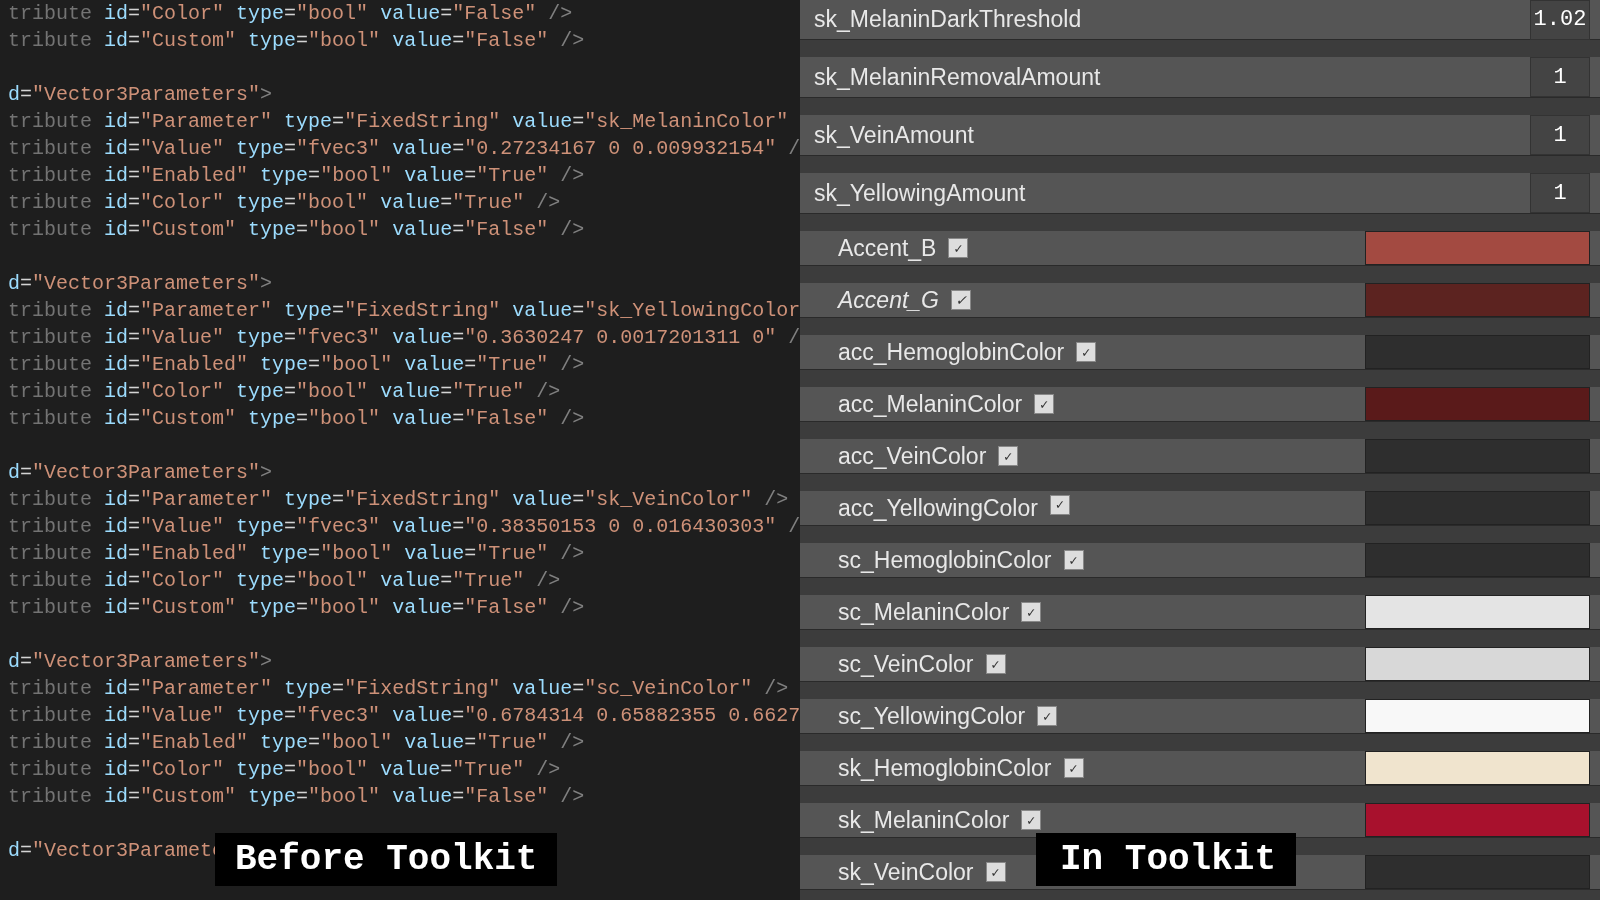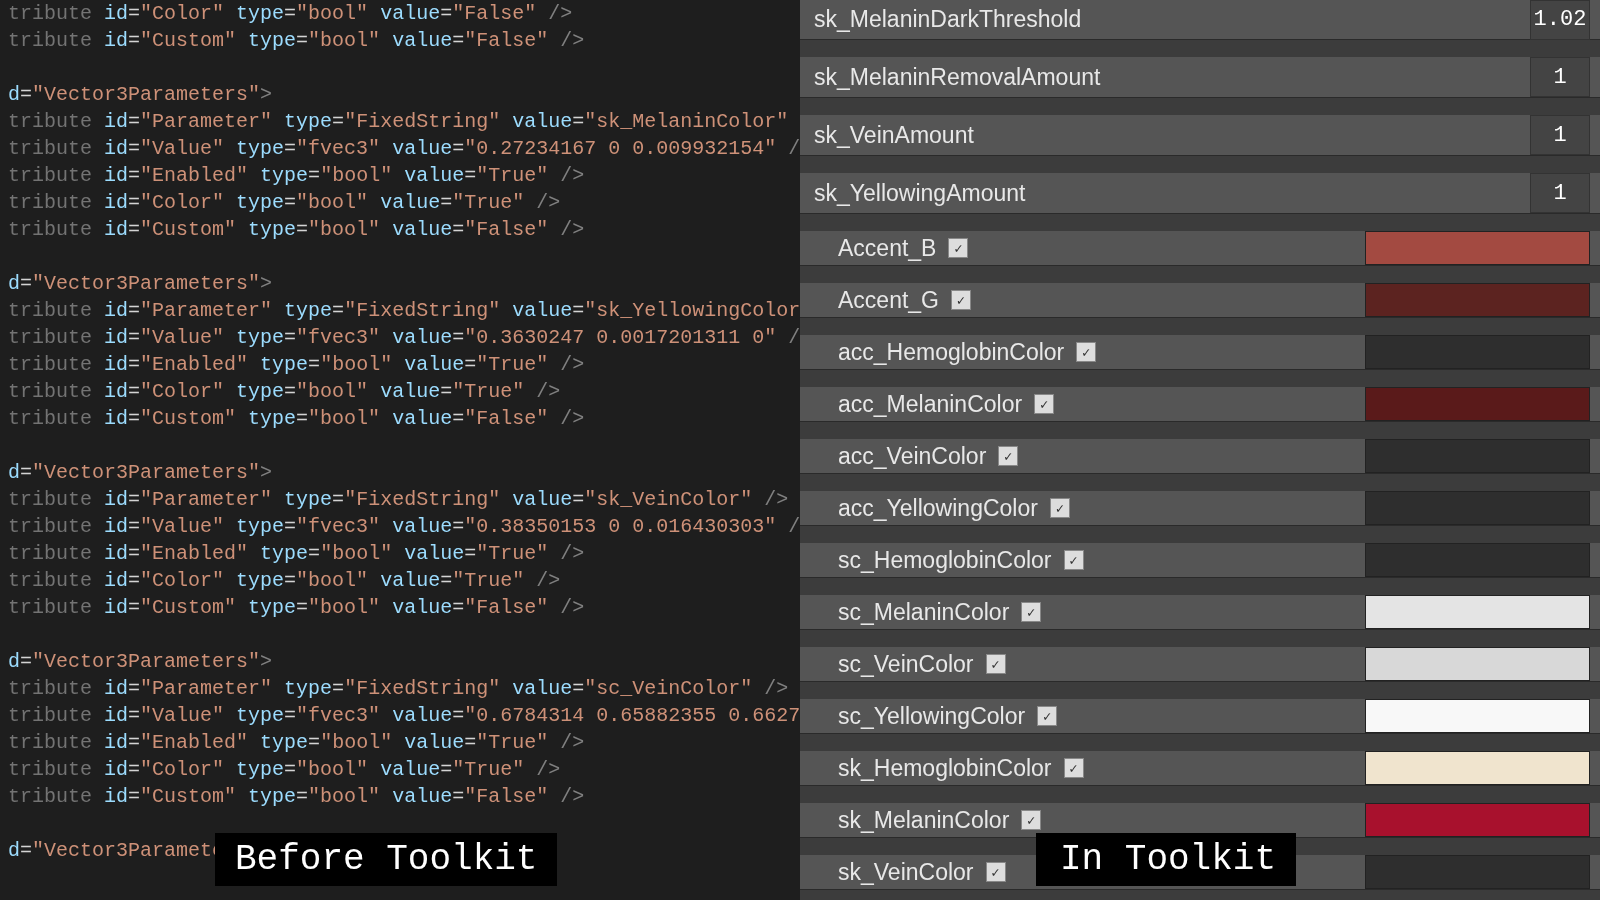--- a/index.html
+++ b/index.html
@@ -89,21 +89,21 @@
   border: 1px solid #222;
   margin-left: auto;
 }
 
 
 .label-overlay {
   position: absolute;
   bottom: 14px;
   font-family: "Courier New", monospace;
   font-size: 36px;
-  font-weight: normal;
+  font-weight: bold;
   color: #fff;
   background: #000;
   padding: 6px 20px;
 }
 .label-left { left: 215px; }
 .label-right { left: 1036px; padding-left: 24px; }
 </style>
 </head>
 <body>
 
@@ -127,21 +127,21 @@
       <span class="prop-value">1</span>
     </div>
     <div class="prop-row color-row">
       <div style="display: flex; align-items: center;">
         <span class="prop-label">Accent_B</span>
         <span class="prop-check">✓</span>
       </div>
       <span class="swatch" style="background: rgb(163, 74, 65);"></span>
     </div>
     <div class="prop-row color-row">
-      <div style="display: flex; align-items: center;">
+      <div style="display: flex; align-items: center; font-style: italic;">
         <span class="prop-label">Accent_G</span>
         <span class="prop-check">✓</span>
       </div>
       <span class="swatch" style="background: rgb(92, 35, 32);"></span>
     </div>
     <div class="prop-row color-row">
       <div style="display: flex; align-items: center;">
         <span class="prop-label">acc_HemoglobinColor</span>
         <span class="prop-check">✓</span>
       </div>
@@ -155,21 +155,21 @@
       <span class="swatch" style="background: rgb(90, 26, 26);"></span>
     </div>
     <div class="prop-row color-row">
       <div style="display: flex; align-items: center;">
         <span class="prop-label">acc_VeinColor</span>
         <span class="prop-check">✓</span>
       </div>
       <span class="swatch" style="background: rgb(46, 46, 46);"></span>
     </div>
     <div class="prop-row color-row">
-      <div style="display: flex; align-items: center;">
+      <div style="display: flex; ">
         <span class="prop-label">acc_YellowingColor</span>
         <span class="prop-check">✓</span>
       </div>
       <span class="swatch" style="background: rgb(46, 46, 46);"></span>
     </div>
     <div class="prop-row color-row">
       <div style="display: flex; align-items: center;">
         <span class="prop-label">sc_HemoglobinColor</span>
         <span class="prop-check">✓</span>
       </div>

